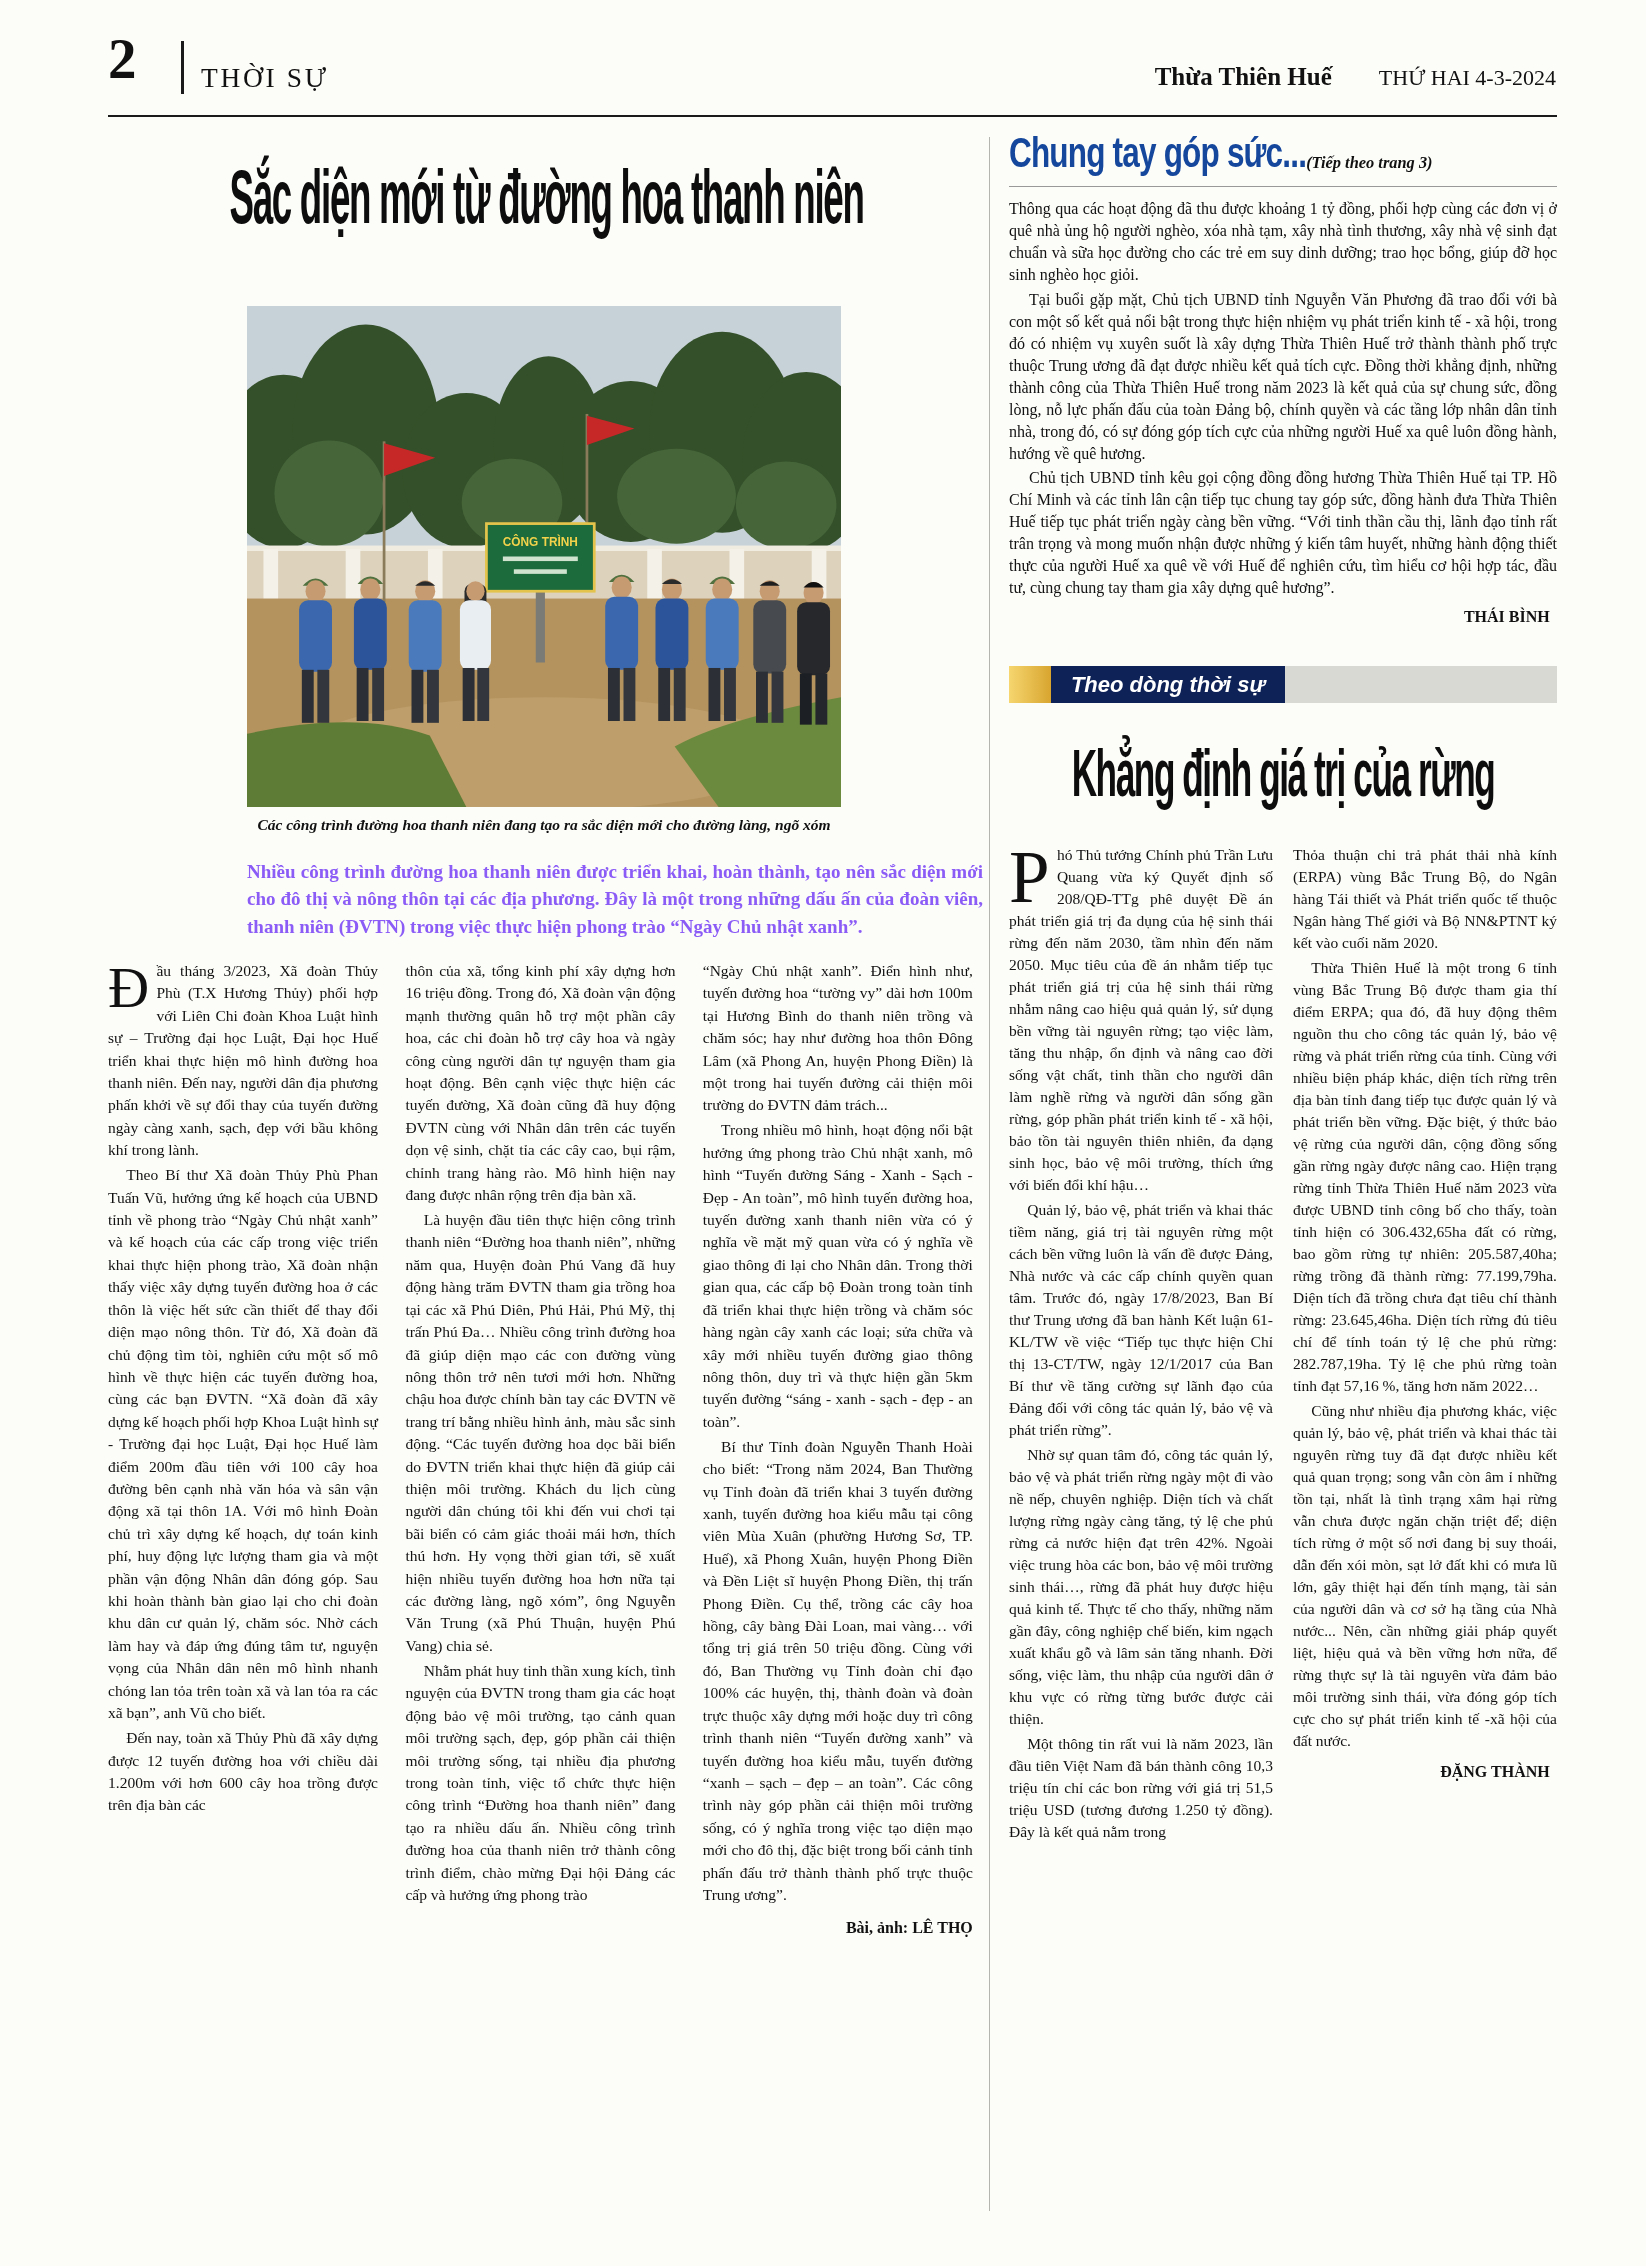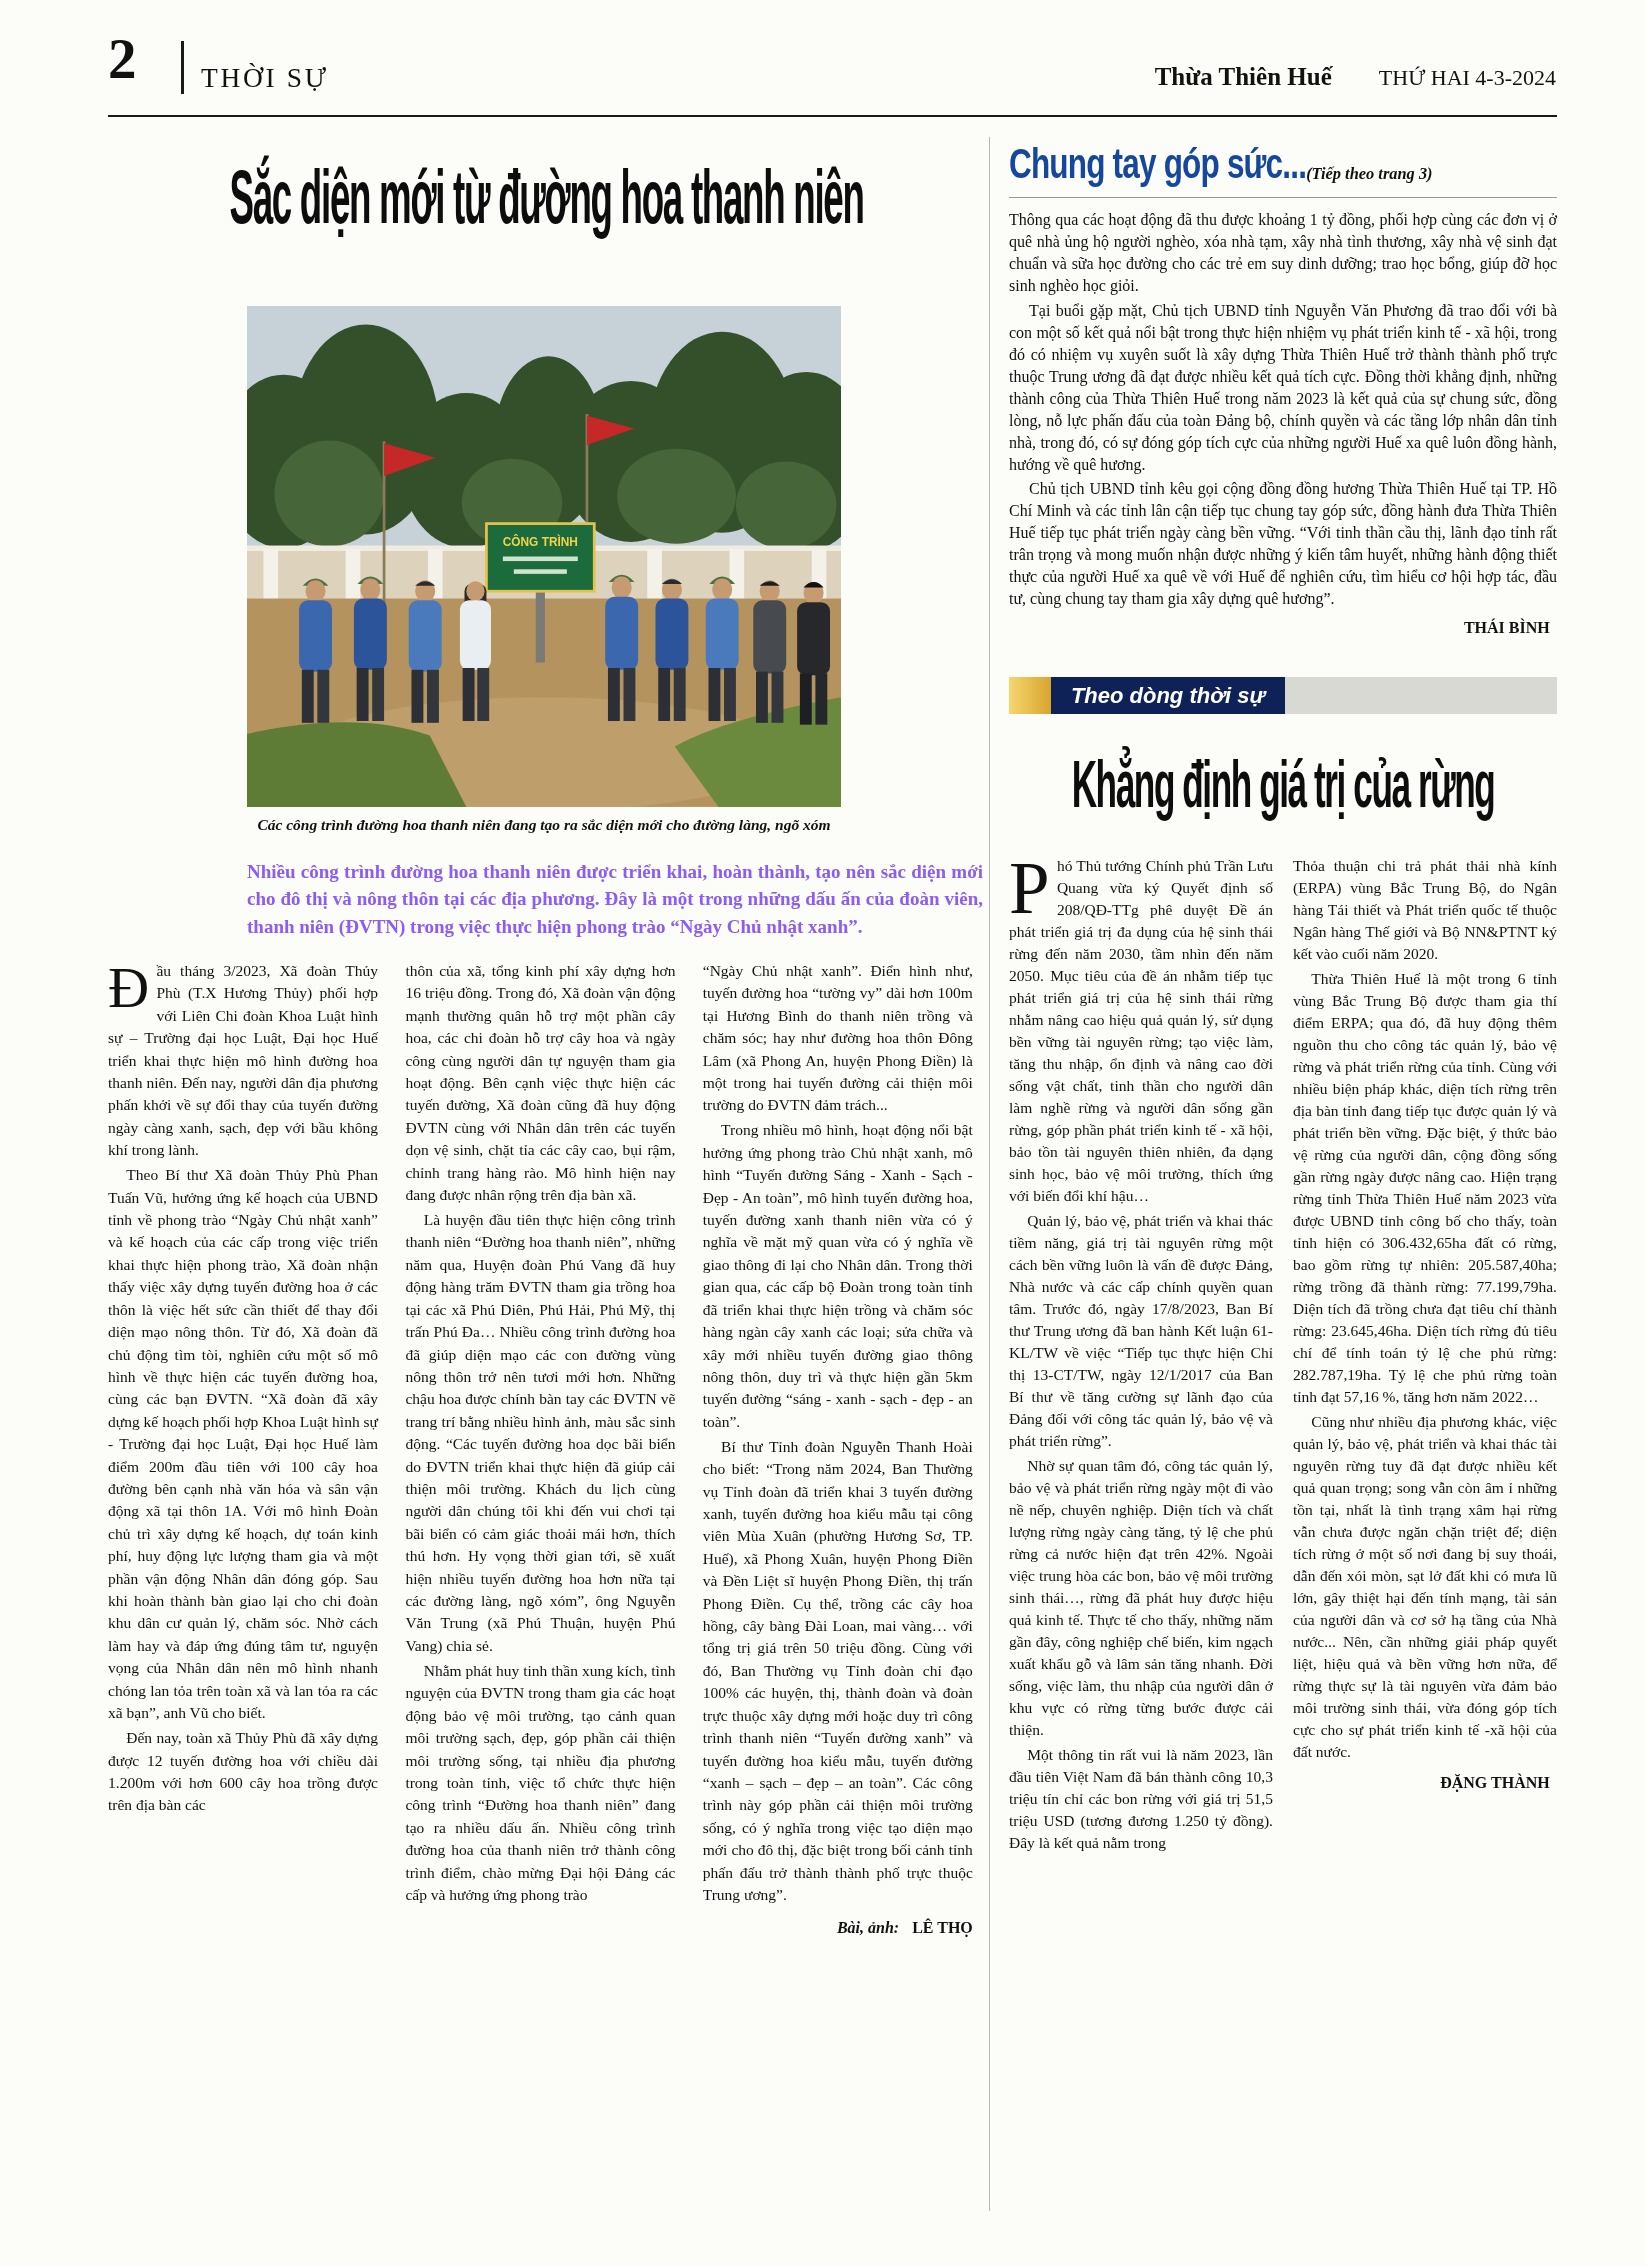--- a/index.html
+++ b/index.html
@@ -25,25 +25,25 @@
   .figure svg{display:block;width:594px;height:501px;background:#c7d2d8;}
   .caption{margin-top:9.1px;width:594px;text-align:center;font-size:15.5px;font-weight:bold;font-style:italic;}
   .lede{margin:24px 0 0 139px;width:736px;font-size:19px;line-height:27.4px;font-weight:bold;text-align:justify;color:#8b5cf6;}
   .cols{display:flex;gap:27.4px;margin-top:20px;}
   .col{width:270px;font-size:15.5px;line-height:22.4px;text-align:justify;}
   .col p{margin:0 0 2.7px 0;text-indent:18.3px;}
   .col p.flush{text-indent:0;}
   .dropcap{float:left;font-size:57px;line-height:48px;padding:3.7px 7.3px 0 0;font-weight:400;}
   .dropcap-big{float:left;font-size:73px;line-height:60px;padding:3.7px 7.3px 0 0;font-weight:400;}
   .byline{text-align:right;margin-top:11px;font-size:16px;}
-  .byline .prefix{font-style:italic;font-weight:bold;margin-right:13px;}
+  .byline .prefix{font-weight:bold;margin-right:4px;}
   .byline .name{font-weight:bold;}
 
   
-  .right-col{position:absolute;left:1009px;top:137px;width:548px;}
+  .right-col{position:absolute;left:1009px;top:126px;width:548px;}
   .ct-head{display:flex;align-items:flex-end;height:51px;}
   .h-blue{display:inline-block;font-family:"Liberation Sans",sans-serif;font-weight:bold;font-size:35px;
           letter-spacing:-0.9px;color:var(--headline-blue,#15479c);white-space:nowrap;
           transform:scale(0.9,1.22);transform-origin:left bottom;}
   .continues{font-size:16.4px;font-weight:bold;font-style:italic;margin-left:-33px;padding-bottom:3.7px;white-space:nowrap;}
   .h-rule{height:0.9px;background:#999;margin:9.1px 0 11px;}
   .ct-body p{margin:0 0 2.7px 0;font-size:16px;line-height:22px;text-align:justify;text-indent:20px;}
   .ct-body p.flush{text-indent:0;}
   .byline-right{text-align:right;font-weight:bold;font-size:16px;margin-top:9.1px;padding-right:7.3px;}
 

